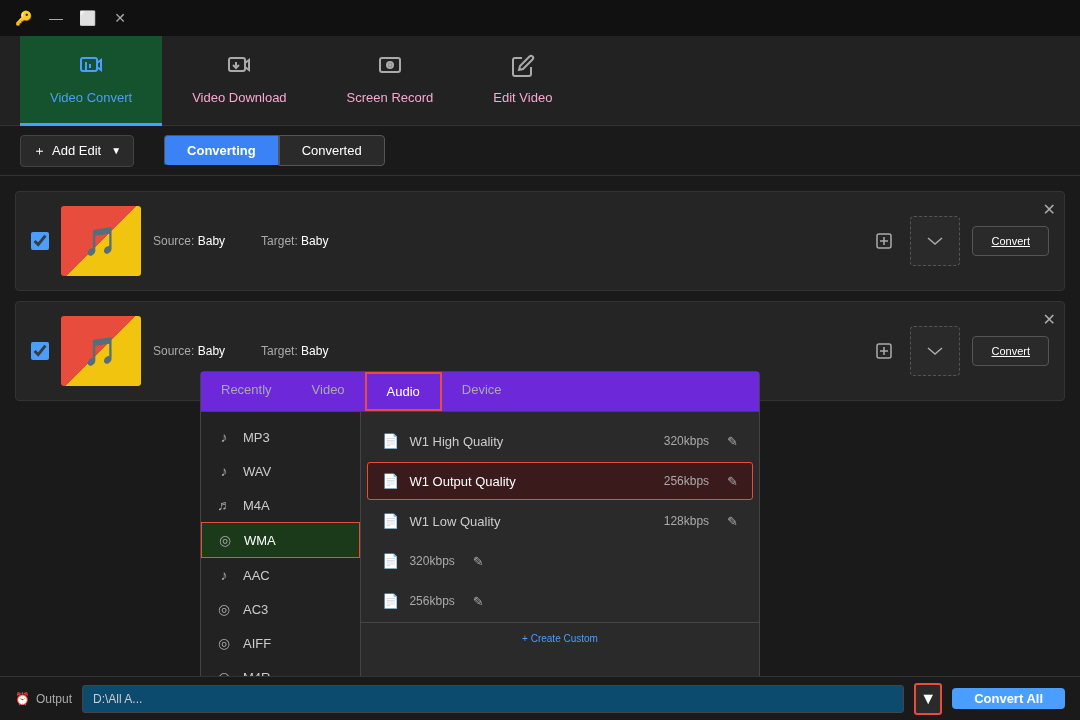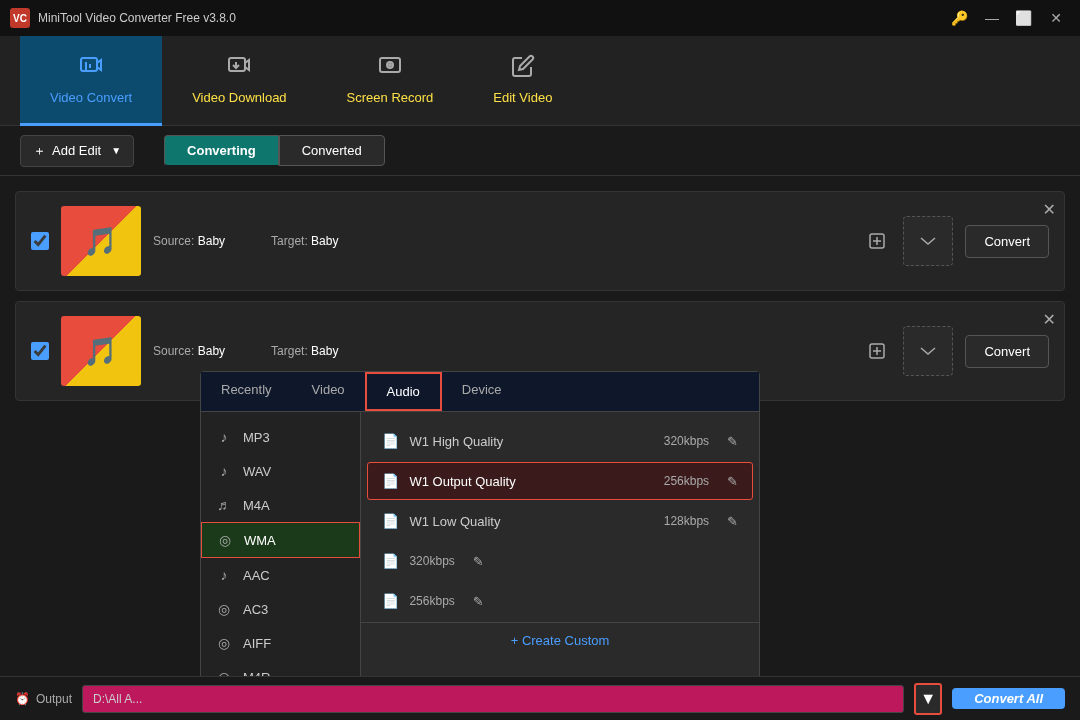--- a/index.html
+++ b/index.html
@@ -44,30 +44,30 @@
       padding: 0 20px;
       border-bottom: 1px solid #333;
     }
     .nav-item {
       display: flex;
       flex-direction: column;
       align-items: center;
       gap: 6px;
       padding: 10px 30px;
       cursor: pointer;
-      color: #fde047;
+      color: #f9a8d4;
       font-size: 13px;
       border-bottom: 3px solid transparent;
       height: 90px;
       justify-content: center;
     }
     .nav-item.active {
       color: #4a9eff;
       border-bottom: 3px solid #4a9eff;
-      background: #0c4a6e;
+      background: #14532d;
     }
     .nav-icon { font-size: 22px; }
 
     
     #toolbar {
       background: #1a1a1a;
       height: 50px;
       display: flex;
       align-items: center;
       padding: 0 20px;
@@ -87,21 +87,21 @@
     .tab-group { display: flex; margin-left: 20px; }
     .tab-btn {
       padding: 7px 22px;
       background: #2a2a2a;
       border: 1px solid #555;
       color: #ffffff;
       cursor: pointer;
       font-size: 13px;
     }
     .tab-btn.active {
-      background: #0f766e;
+      background: #3b82f6;
       border-bottom: 1px solid #1a1a1a;
       color: #fff;
       font-weight: 600;
     }
     .tab-btn:first-child { border-radius: 4px 0 0 4px; }
     .tab-btn:last-child { border-radius: 0 4px 4px 0; }
 
     
     #main {
       background: #1a1a1a;
@@ -156,22 +156,23 @@
       color: #aaa;
       font-size: 18px;
     }
     .convert-btn {
       background: #2a2a2a;
       border: 1px solid #555;
       color: #fff;
       padding: 8px 18px;
       border-radius: 4px;
       cursor: pointer;
-      font-size: 13px;
+      font-size: 11px;
       font-weight: 500;
+      text-decoration: underline;
     }
     .close-row-btn {
       background: none; border: none; color: #aaa; cursor: pointer; font-size: 16px;
       position: absolute; top: 8px; right: 8px;
     }
 
     
     #format-dropdown {
       position: absolute;
       top: 195px;
@@ -179,21 +180,21 @@
       width: 560px;
       background: #2a2a2a;
       border: 1px solid #444;
       border-radius: 4px;
       z-index: 100;
       display: flex;
       flex-direction: column;
     }
     .dropdown-tabs {
       display: flex;
-      background: #0f172a;
+      background: #6d28d9;
       border-bottom: 1px solid #444;
     }
     .dropdown-tab {
       padding: 10px 20px;
       font-size: 13px;
       color: #aaa;
       cursor: pointer;
       border-bottom: 2px solid transparent;
     }
     .dropdown-tab.highlighted {
@@ -254,41 +255,41 @@
 
     .create-custom {
       display: flex;
       align-items: center;
       justify-content: center;
       gap: 6px;
       padding: 10px;
       border-top: 1px solid #444;
       color: #4a9eff;
       cursor: pointer;
-      font-size: 13px;
+      font-size: 10px;
       text-align: right;
     }
 
     
     #bottom-bar {
       position: absolute;
       bottom: 0;
       left: 0; right: 0;
       height: 44px;
       background: #1a1a1a;
       border-top: 1px solid #333;
       display: flex;
       align-items: center;
       padding: 0 15px;
       gap: 10px;
     }
     #output-label { font-size: 12px; color: #aaa; display: flex; align-items: center; gap: 6px; }
     #output-path {
       flex: 1;
-      background: #be185d;
+      background: #0c4a6e;
       border: 1px solid #444;
       color: #ccc;
       padding: 4px 10px;
       border-radius: 3px;
       font-size: 12px;
       height: 28px;
     }
     #convert-all-dropdown {
       background: #2a2a2a;
       border: 1px solid #e74c3c;
@@ -300,39 +301,34 @@
     }
     #convert-all-btn {
       background: #4a9eff;
       border: none;
       color: #fff;
       padding: 3px 22px;
       border-radius: 4px;
       cursor: pointer;
       font-size: 13px;
       font-weight: 600;
-      font-style: italic;
     }
 
     .file-row-source-row {
-      display: flex; gap: 46px; font-size: 12px;
+      display: flex; gap: 36px; font-size: 12px;
     }
     .source-label { color: #aaa; }
     .source-label b { color: #fff; font-weight: normal; }
     .target-label { color: #aaa; }
     .target-label b { color: #fff; font-weight: normal; }
   </style>
 </head>
 <body>
 
 <div id="title-bar">
-  <div id="title-bar-left">
-    <div id="app-logo">VC</div>
-    <span id="app-title">MiniTool Video Converter Free v3.8.0</span>
-  </div>
   <div id="title-bar-right">
     <button class="win-btn">🔑</button>
     <button class="win-btn">—</button>
     <button class="win-btn">⬜</button>
     <button class="win-btn close">✕</button>
   </div>
 </div>
 
 <div id="nav-bar">
   <div class="nav-item active">

